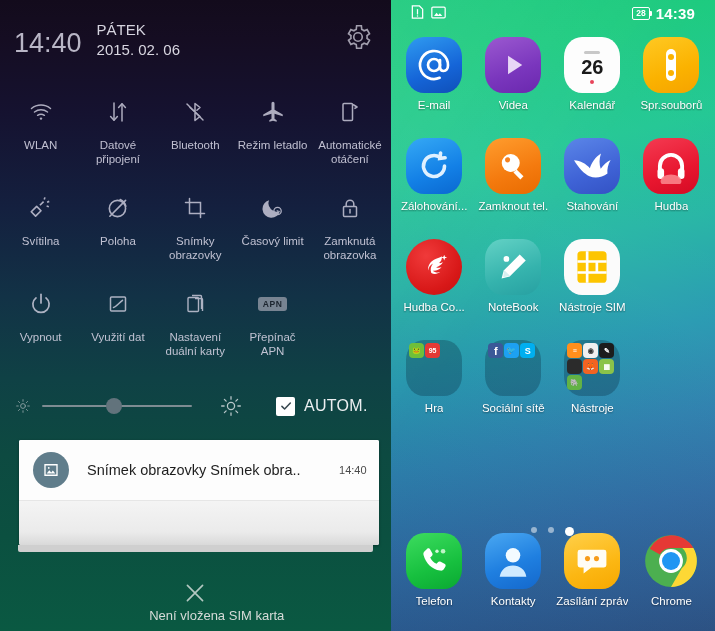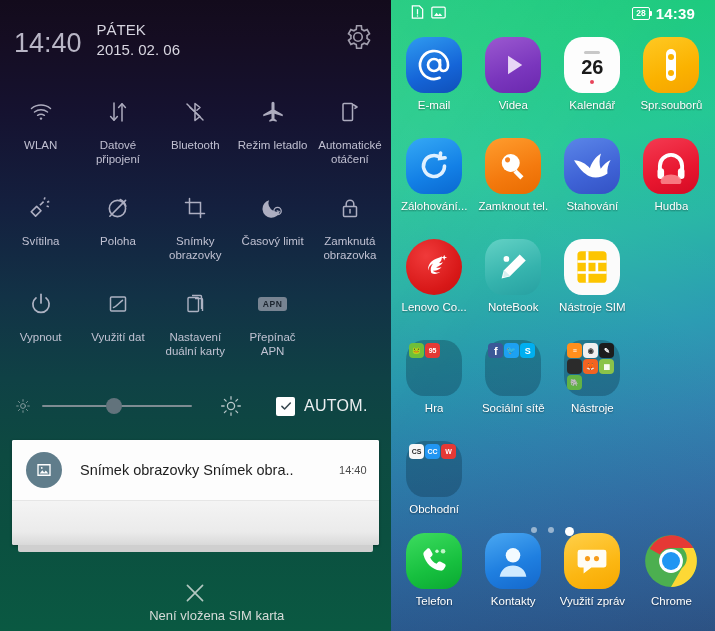--- a/index.html
+++ b/index.html
@@ -30,21 +30,21 @@
   .bright{display:flex;align-items:center;height:56px;padding:0 12px;margin-top:4px;}
   .sun-s{width:22px;display:flex;justify-content:center;opacity:.72;}
   .track{flex:0 0 150px;height:2px;background:#7e8c92;margin:0 8px;position:relative;border-radius:2px;}
   .knob{position:absolute;left:48%;top:50%;transform:translate(-50%,-50%);width:16px;height:16px;border-radius:50%;background:#62737c;}
   .sun-l{width:30px;display:flex;justify-content:center;opacity:.85;margin-left:16px;}
   .chk{width:19px;height:19px;background:#fff;border-radius:2px;display:flex;align-items:center;justify-content:center;margin-left:30px;}
   .autlab{color:#eceff1;font-size:16px;margin-left:9px;letter-spacing:.3px;}
 
   
   .notif-wrap{padding:6px 12px 0 12px;}
-  .notif{background:#fafafa;border-radius:2px;box-shadow:0 1px 3px rgba(0,0,0,.35);overflow:hidden;}
+  .notif{background:#fafafa;border-radius:2px;box-shadow:0 1px 3px rgba(0,0,0,.35);overflow:hidden;margin-left:7px;}
   .notif-top{display:flex;align-items:center;padding:12px 12px 12px 14px;background:#fdfdfd;}
   .navatar{width:36px;height:36px;border-radius:50%;background:#607d8b;display:flex;align-items:center;justify-content:center;flex:0 0 36px;}
   .ntitle{flex:1;margin-left:18px;font-size:14.5px;color:#1e1e1e;white-space:nowrap;overflow:hidden;}
   .ntime{font-size:11px;color:#4a4a4a;margin-left:8px;}
   .notif-body{height:44px;background:linear-gradient(180deg,#f4f4f4 0%,#ebebeb 70%,#d9d9d9 100%);border-top:1px solid #e6e6e6;}
   .notif-ghost{height:7px;margin:0 6px;background:#cfcfcf;border-radius:0 0 2px 2px;}
 
   .shade-foot{position:absolute;left:0;right:0;bottom:8px;text-align:center;}
   .xmark{width:26px;height:26px;margin:0 auto 2px auto;opacity:.8;}
   .simtxt{color:#d6dbd8;font-size:13px;padding-left:43px;}
@@ -434,21 +434,21 @@
       <div class="arow">
         <div class="app">
           <div class="icon">
             <div class="sq" style="background:radial-gradient(circle at 36% 30%,#f03a3a,#d81818 65%,#c21111);border-radius:50%;">
               <svg width="34" height="34" viewBox="0 0 24 24" fill="#fff">
                 <path d="M17.6 4.4c-1.6 1.2-3.6 1.3-5.6 2.4-2.9 1.6-4.6 4.8-4.1 7.6.3-2 1.5-3.8 3.4-4.8-1.6 2-2.1 4.4-1.2 6.6 1.9 1.1 4.4.8 6.3-.6-2 .6-4 .2-5.3-1 2.3.3 4.6-.6 6.2-2.4-1.5.5-2.8.4-3.8-.1 2.1-.4 3.8-1.7 4.8-3.4-.9.5-1.9.7-2.7.5 1.3-1 2-2.4 2-4.2l-.1-.6z"></path>
                 <path d="M19.2 3.3l.55 1.5 1.5.55-1.5.55-.55 1.5-.55-1.5-1.5-.55 1.5-.55z"></path>
               </svg>
             </div>
           </div>
-          <div class="alabel">Lenovo Co...</div>
+          <div class="alabel">Hudba Co...</div>
         </div>
         <div class="app">
           <div class="icon">
             <div class="sq" style="background:linear-gradient(160deg,#63d2c5,#35b3ad 60%,#27a0a2);">
               <svg width="36" height="36" viewBox="0 0 24 24">
                 <path d="M16.5 3.6l4 4L9.8 18.3l-5.4 1.4 1.4-5.4z" fill="#fff"></path>
                 <path d="M6.2 14.1l3.8 3.8-4.6 1z" fill="#d8eff0"></path>
                 <circle cx="7.6" cy="6.6" r="1.9" fill="#fff"></circle>
               </svg>
             </div>
@@ -499,35 +499,20 @@
               <div class="mini" style="background:#f26322;">🦊</div>
               <div class="mini" style="background:#8bc34a;">▦</div>
               <div class="mini" style="background:#62b245;">🐘</div>
             </div>
           </div>
           <div class="alabel">Nástroje</div>
         </div>
         <div class="app"></div>
       </div>
 
-      <div class="arow">
-        <div class="app">
-          <div class="icon">
-            <div class="folder">
-              <div class="mini" style="background:#f7f7f7;color:#2b2b2b;font-size:7px;">CS</div>
-              <div class="mini" style="background:#2196f3;font-size:7px;">CC</div>
-              <div class="mini" style="background:#e53935;font-size:7px;">W</div>
-            </div>
-          </div>
-          <div class="alabel">Obchodní</div>
-        </div>
-        <div class="app"></div>
-        <div class="app"></div>
-        <div class="app"></div>
-      </div>
     </div>
 
     <div class="dots">
       <div class="dot"></div>
       <div class="dot"></div>
       <div class="dot on"></div>
     </div>
 
     <div class="dock">
       <div class="app">
@@ -556,21 +541,21 @@
       <div class="app">
         <div class="icon">
           <div class="sq" style="background:linear-gradient(160deg,#ffd04a,#fcb713 60%,#f7a800);">
             <svg width="36" height="34" viewBox="0 0 24 22">
               <path d="M4 3.5h16a1.6 1.6 0 011.6 1.6v8.6a1.6 1.6 0 01-1.6 1.6h-8.4L6.4 19.4v-4.1H4a1.6 1.6 0 01-1.6-1.6V5.1A1.6 1.6 0 014 3.5z" fill="#fffdf4"></path>
               <circle cx="9" cy="9.4" r="1.7" fill="#f79c1a"></circle>
                 <circle cx="15" cy="9.4" r="1.7" fill="#f79c1a"></circle>
             </svg>
           </div>
         </div>
-        <div class="alabel">Využití zpráv</div>
+        <div class="alabel">Zasílání zpráv</div>
       </div>
       <div class="app">
         <div class="icon">
           <div class="sq" style="background:transparent;border-radius:50%;">
             <svg width="54" height="54" viewBox="0 0 48 48">
               <circle cx="24" cy="24" r="23" fill="#4caf50"></circle>
               <path d="M24 1a23 23 0 0119.9 11.5H24a11.5 11.5 0 00-9.9 5.7L5.1 13A23 23 0 0124 1z" fill="#e53935"></path>
               <path d="M43.9 12.5A23 23 0 0124 47l9.6-16.6A11.5 11.5 0 0034 12.5z" fill="#fdd835"></path>
               <circle cx="24" cy="24" r="10.6" fill="#fff"></circle>
               <circle cx="24" cy="24" r="8" fill="#2196f3"></circle>

